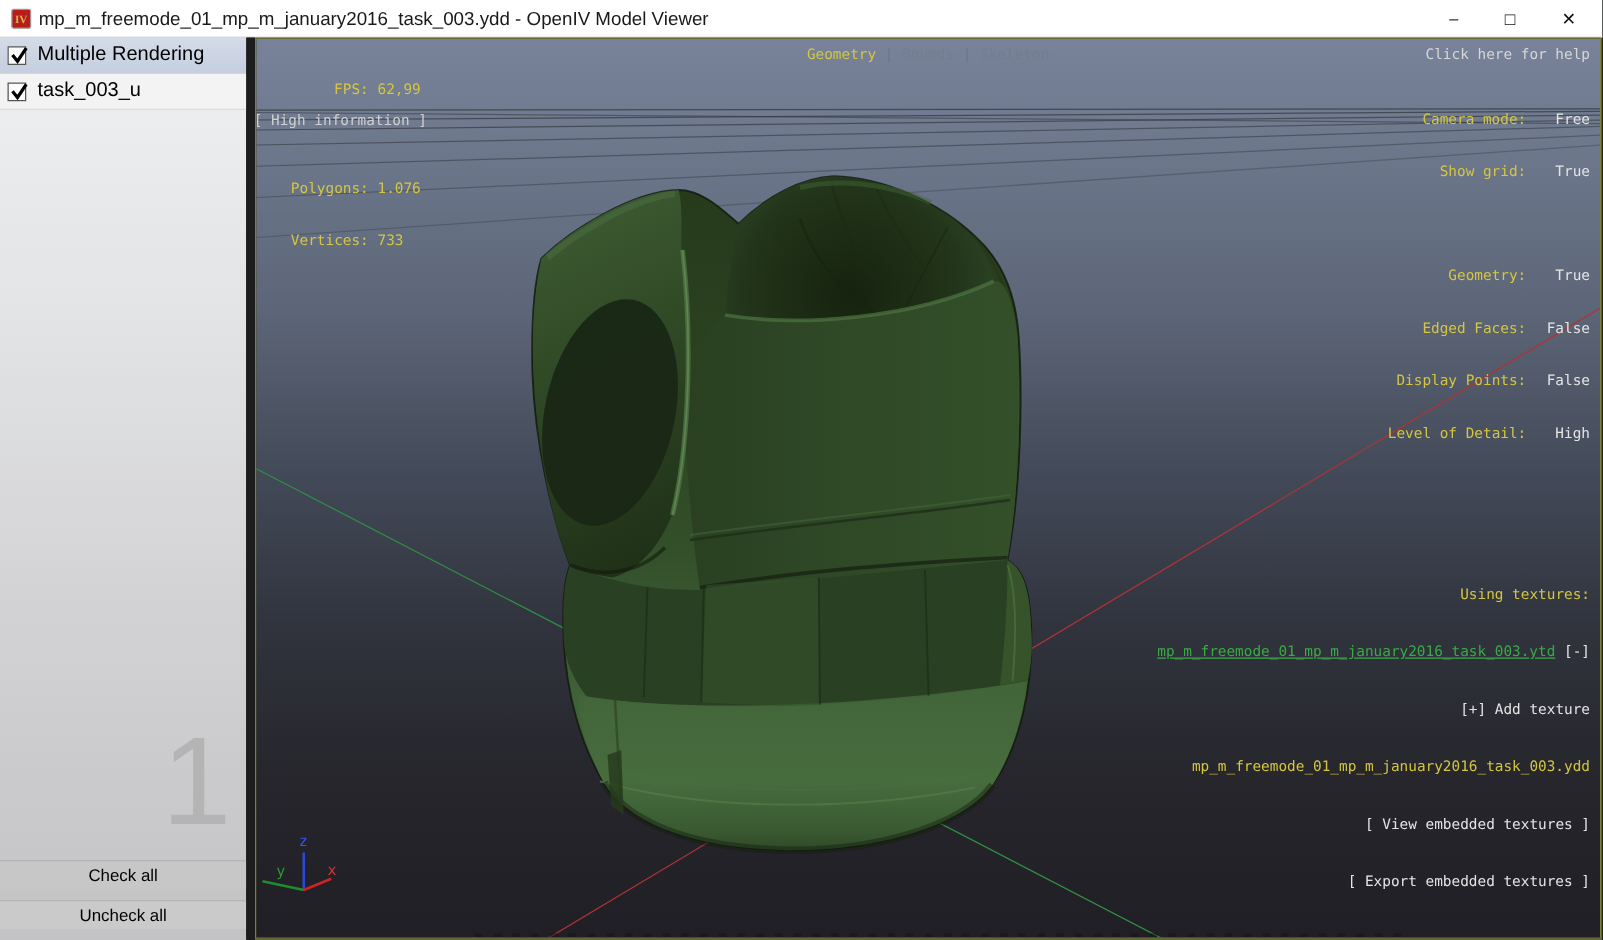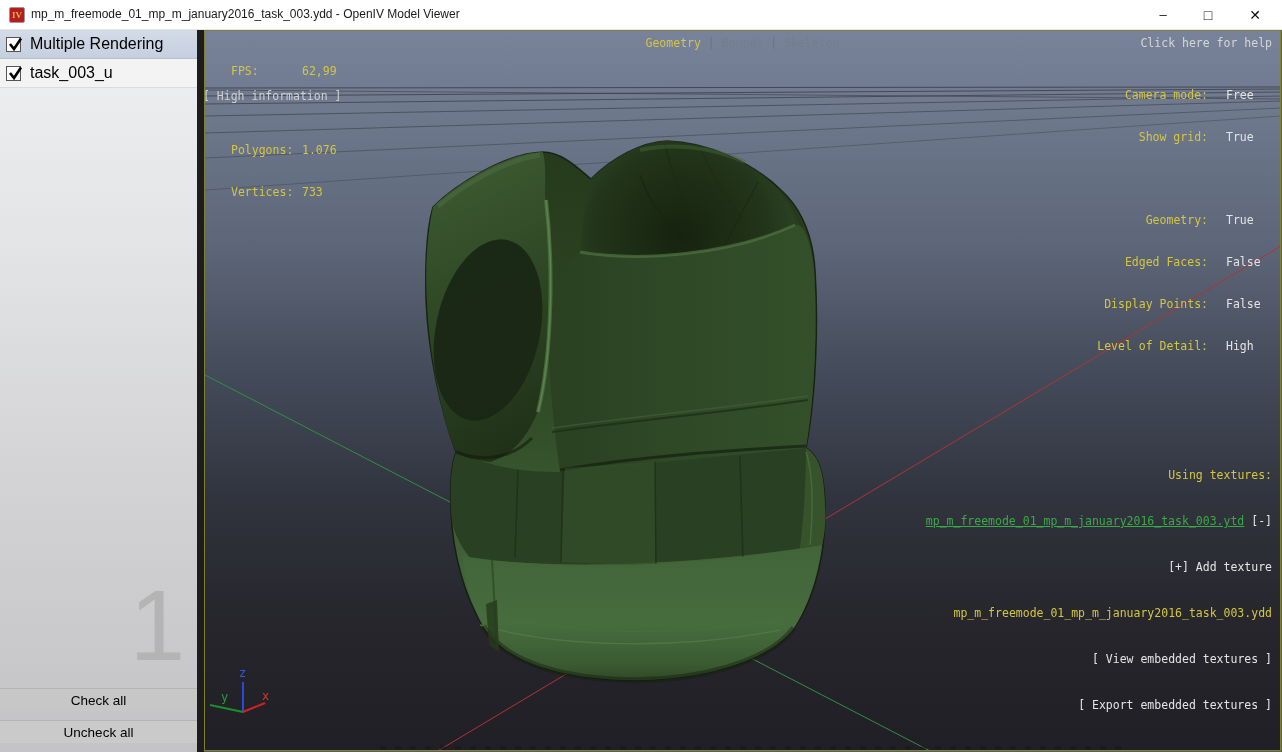--- a/index.html
+++ b/index.html
@@ -7,21 +7,21 @@
               font-family:"Liberation Sans", sans-serif; }
   #app { position:relative; width:1282px; height:752px; background:#101010;
          outline:1px solid #5a5f66; outline-offset:-1px; }
 
   
   #titlebar { position:absolute; left:0; top:0; width:1282px; height:30px; background:#ffffff;
               border-bottom:1px solid #e6e6e6; }
   #app-icon { position:absolute; left:9px; top:7px; width:16px; height:16px; background:#b91c1c;
               border:1px solid #9a9a9a; border-radius:2px; color:#d8b54e; font-size:9px; font-weight:bold;
               display:flex; align-items:center; justify-content:center; font-family:"Liberation Serif", serif; }
-  #title-text { position:absolute; left:31px; top:7px; font-size:12px; color:#1a1a1a; white-space:nowrap; }
+  #title-text { position:absolute; left:31px; top:7px; font-size:15px; color:#1a1a1a; white-space:nowrap; }
   .winbtn { position:absolute; top:0; width:32px; height:29px; display:flex; align-items:center;
             justify-content:center; color:#111; font-size:13px; cursor:default; }
   #btn-min { left:1147px; } #btn-max { left:1192px; font-size:14px; } #btn-close { left:1239px; font-size:14px; }
 
   
   #sidebar { position:absolute; left:0; top:30px; width:197px; height:722px;
              background:linear-gradient(180deg,#eef0f2 0%,#e3e4e6 30%,#d3d3d5 62%,#c3c3c5 100%); }
   .side-row { display:flex; align-items:center; height:29px; font-size:16px; color:#000; }
   .side-row.sel { background:linear-gradient(180deg,#d4dbe8,#c5cfdf); border-bottom:1px solid #b7c0d0; }
   .side-row.plain { background:#f3f3f3; border-bottom:1px solid #dcdcdc; }
@@ -45,33 +45,33 @@
               background:linear-gradient(180deg,#78839b 0%,#6f7a8f 10%,#5d6678 30%,#434a59 48%,
                                           #31343e 65%,#26262c 82%,#211f26 100%); }
   #scene { position:absolute; left:0; top:0; }
 
   .mono { font-family:"DejaVu Sans Mono", monospace; font-size:11.5px; line-height:14px; white-space:pre; }
   .yel { color:#d4c640; } .wht { color:#e4e4e4; } .grn { color:#3aaa46;text-decoration:underline; }
   .dim { color:#757d8d; } .sep { color:#6d7484; }
 
   #stats-block { position:absolute; left:26px; top:5px; }
   .stat-row { display:flex; }
-  .stat-lbl { display:inline-block; width:64px; text-align:left; }
+  .stat-lbl { display:inline-block; width:64px; text-align:right; }
   .stat-val { margin-left:7px; }
   .stat-gap { height:9px; }
   #more-info { position:absolute; left:-2px; top:58px; color:#d0d0d0; }
 
   #mode-tabs { position:absolute; left:0; top:5px; width:100%; text-align:center; }
 
   #help-link { position:absolute; right:8px; top:5px; color:#d6d6d6; }
 
   #cam-block { position:absolute; right:8px; top:29px; }
   .cfg-row { display:flex; justify-content:flex-end; }
   .cfg-lbl { display:inline-block; width:112px; text-align:right; }
-  .cfg-val { display:inline-block; width:46px; text-align:left; margin-left:18px; color:#e4e4e4; }
+  .cfg-val { display:inline-block; width:46px; text-align:right; margin-left:5px; color:#e4e4e4; }
   #render-block-spacer { height:13px; }
 
   #textures-block { position:absolute; right:8px; bottom:8px; text-align:right; }
   #textures-block .trow { line-height:18px; }
 </style>
 </head>
 <body>
 
 <div id="app">
 

